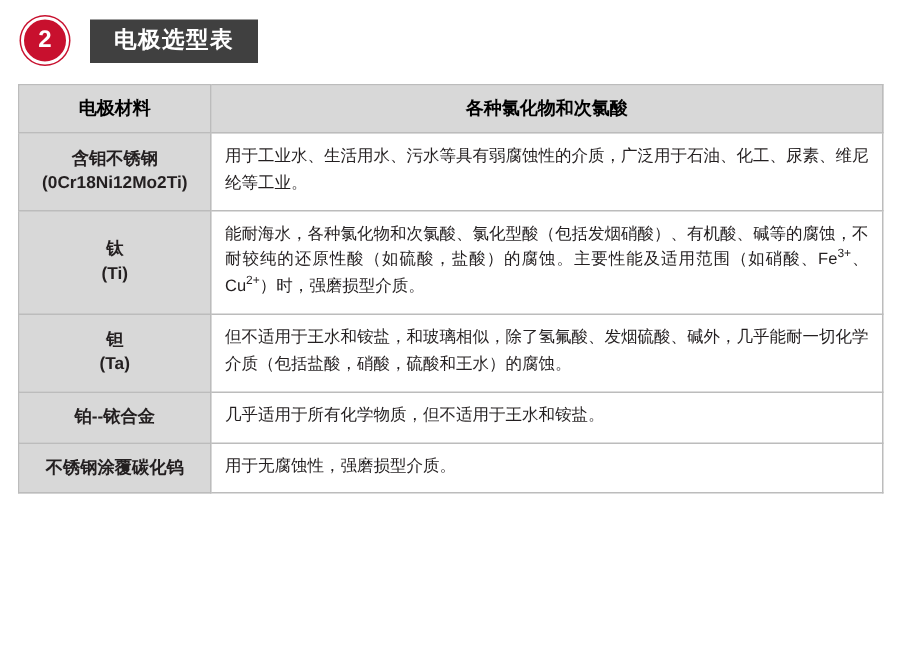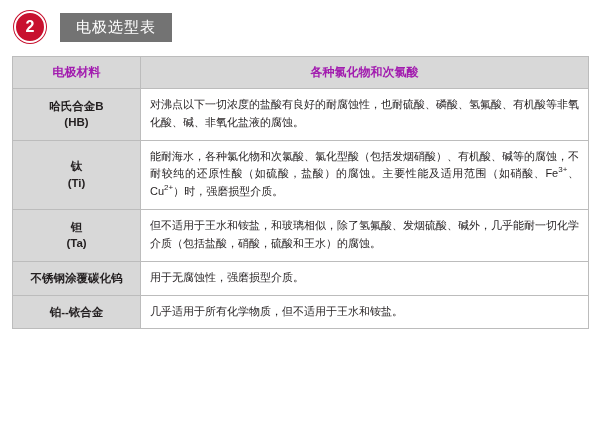--- a/index.html
+++ b/index.html
@@ -41,24 +41,24 @@
     font-weight: bold;
     display: flex;
     align-items: center;
     justify-content: center;
     border: 2px solid #ffffff;
     box-shadow: 0 0 0 1px #c8102e;
     flex: 0 0 auto;
   }
   .title-box {
     margin-left: 14px;
-    background: #737373;
+    background: #404040;
     color: #ffffff;
     font-size: 15px;
-    font-weight: normal;
+    font-weight: bold;
     letter-spacing: 1px;
     padding: 5px 16px 6px 16px;
     line-height: 1.2;
   }
 
   
   table.spec {
     border-collapse: collapse;
     width: 576px;
     table-layout: fixed;
@@ -68,21 +68,21 @@
   table.spec td {
     border: 1px solid #bcbcbc;
     vertical-align: middle;
   }
   table.spec thead th {
     background: #d8d8d8;
     font-size: 12px;
     font-weight: bold;
     text-align: center;
     padding: 7px 4px;
-    color: #a21caf;
+    color: #000000;
   }
   .col-mat { width: 128px; }
   .col-desc { width: 448px; }
 
   td.mat {
     background: #d8d8d8;
     text-align: center;
     font-weight: bold;
     font-size: 11.5px;
     padding: 6px 4px;
@@ -122,28 +122,28 @@
       <col class="col-desc">
     </colgroup>
     <thead>
       <tr>
         <th>电极材料</th>
         <th>各种氯化物和次氯酸</th>
       </tr>
     </thead>
     <tbody>
 
-
       <tr>
         <td class="mat">
-          <span class="sub">哈氏合金B</span>
-          <span class="sub">(HB)</span>
+          <span class="sub">含钼不锈钢</span>
+          <span class="sub">(0Cr18Ni12Mo2Ti)</span>
         </td>
-        <td class="desc">对沸点以下一切浓度的盐酸有良好的耐腐蚀性，也耐硫酸、磷酸、氢氟酸、有机酸等非氧化酸、碱、非氧化盐液的腐蚀。</td>
+        <td class="desc">用于工业水、生活用水、污水等具有弱腐蚀性的介质，广泛用于石油、化工、尿素、维尼纶等工业。</td>
       </tr>
+
 
 
       <tr>
         <td class="mat">
           <span class="sub">钛</span>
           <span class="sub">(Ti)</span>
         </td>
         <td class="desc">
           <span>能耐海水，各种氯化物和次氯酸、氯化型酸（包括发烟硝酸）、有机酸、碱等的腐蚀，不耐较纯的还原性酸（如硫酸，盐酸）的腐蚀。主要性能及适用范围（如硝酸、Fe</span><sup>3+</sup><span>、Cu</span><sup>2+</sup><span>）时，强磨损型介质。</span>
         </td>
@@ -152,27 +152,27 @@
       <tr>
         <td class="mat">
           <span class="sub">钽</span>
           <span class="sub">(Ta)</span>
         </td>
         <td class="desc">但不适用于王水和铵盐，和玻璃相似，除了氢氟酸、发烟硫酸、碱外，几乎能耐一切化学介质（包括盐酸，硝酸，硫酸和王水）的腐蚀。</td>
       </tr>
 
       <tr>
         <td class="mat">
-          <span class="sub">不锈钢涂覆碳化钨</span>
+          <span class="sub">铂--铱合金</span>
         </td>
-        <td class="desc">用于无腐蚀性，强磨损型介质。</td>
+        <td class="desc">几乎适用于所有化学物质，但不适用于王水和铵盐。</td>
       </tr>
 
       <tr>
         <td class="mat">
-          <span class="sub">铂--铱合金</span>
+          <span class="sub">不锈钢涂覆碳化钨</span>
         </td>
-        <td class="desc">几乎适用于所有化学物质，但不适用于王水和铵盐。</td>
+        <td class="desc">用于无腐蚀性，强磨损型介质。</td>
       </tr>
 
     </tbody>
   </table>
 </div>
 
 </body></html>

